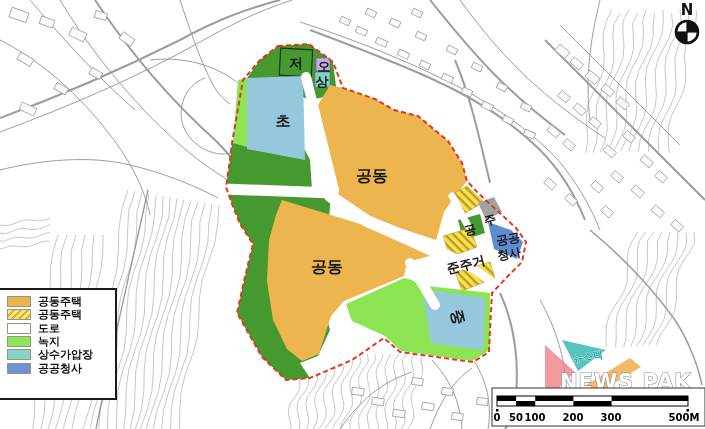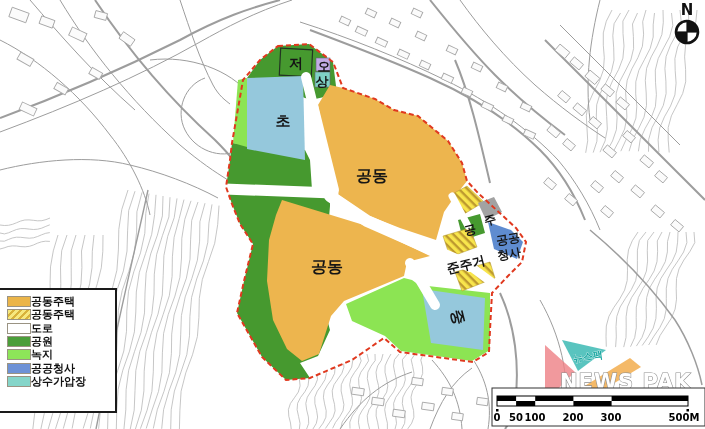--- a/index.html
+++ b/index.html
@@ -3,21 +3,21 @@
 <meta charset="utf-8">
 <style>
   html,body{margin:0;padding:0;background:#e8e8e8;}
   .stage{position:relative;width:705px;height:429px;overflow:hidden;background:#fff;
          font-family:"DejaVu Sans","Liberation Sans",sans-serif;}
   svg{position:absolute;left:0;top:0;}
   svg text{font-family:"DejaVu Sans","Liberation Sans",sans-serif;}
   .maplabel{font-weight:bold;fill:#151515;}
   .legend{position:absolute;left:0;top:288px;width:117px;background:#fff;
           border:2px solid #1a1a1a;border-left:none;padding:5px 5px 10px 7px;box-sizing:border-box;z-index:5;}
-  .lrow{display:flex;align-items:center;height:13.3px;}
+  .lrow{display:flex;align-items:center;gap:7px;height:13.3px;}
   .sw{width:22px;height:9px;border:1px solid #9a9383;flex:none;background:#fff;}
   .sw.hatched{background:repeating-linear-gradient(135deg,#f6e87e 0 3px,#d8b23a 3px 5px)!important;}
   .ltext{font-size:11px;font-weight:bold;color:#111;white-space:nowrap;line-height:1;}
 </style>
 </head>
 <body>
 
 <div class="stage">
 
 <svg width="705" height="429" viewBox="0 0 705 429">
@@ -278,31 +278,27 @@
       </div>
   <div class="lrow">
         <span class="sw hatched"></span>
         <span class="ltext">공동주택</span>
       </div>
   <div class="lrow">
         <span class="sw" style="background: rgb(255, 255, 255);"></span>
         <span class="ltext">도로</span>
       </div>
   <div class="lrow">
-        <span class="sw" style="background: rgb(75, 158, 58);"></span>
-        <span class="ltext">공원</span>
-      </div>
-  <div class="lrow">
         <span class="sw" style="background: rgb(141, 229, 89);"></span>
         <span class="ltext">녹지</span>
       </div>
   <div class="lrow">
+        <span class="sw" style="background: rgb(133, 213, 201);"></span>
+        <span class="ltext">상수가압장</span>
+      </div>
+  <div class="lrow">
         <span class="sw" style="background: rgb(110, 146, 214);"></span>
         <span class="ltext">공공청사</span>
       </div>
-  <div class="lrow">
-        <span class="sw" style="background: rgb(133, 213, 201);"></span>
-        <span class="ltext">상수가압장</span>
-      </div>
   <div class="lrow"></div>
 </div>
 
 </div>
 
 </body></html>

